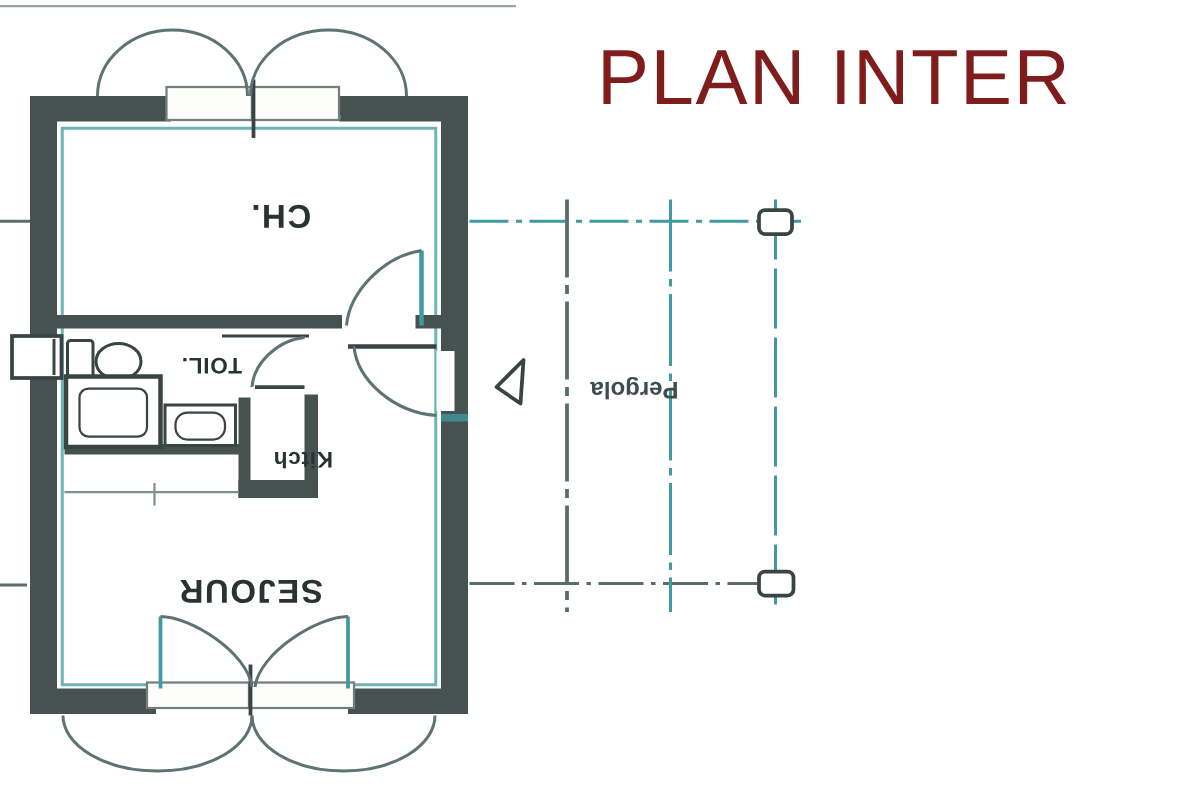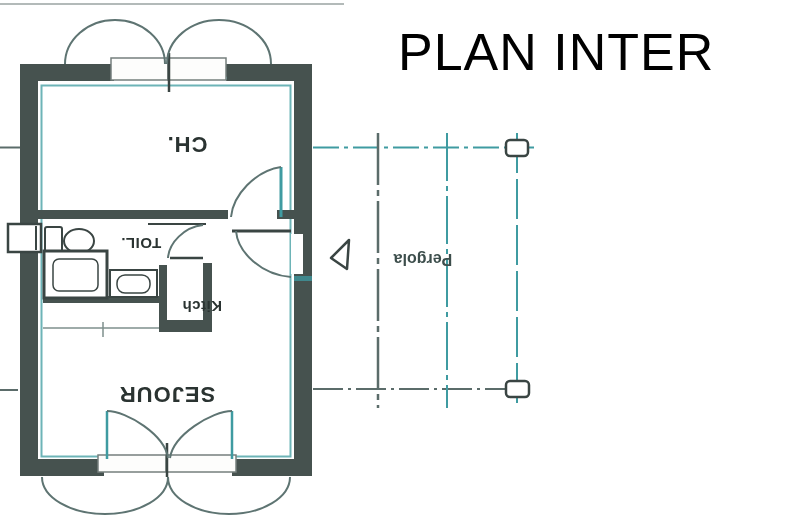--- a/index.html
+++ b/index.html
@@ -2,21 +2,21 @@
 <html><head>
 <meta charset="utf-8">
 <style>
   html,body{margin:0;padding:0;background:#ffffff;}
   .stage{
     position:relative;width:800px;height:532px;background:#ffffff;
     overflow:hidden;font-family:"Liberation Sans",sans-serif;
   }
   .plan-title{
     position:absolute;left:398px;top:22px;width:380px;
-    font-size:52px;font-weight:500;letter-spacing:1px;color:#000000;
+    font-size:52px;font-weight:500;letter-spacing:1px;color:#7f1d1d;
     white-space:nowrap;
   }
   svg{position:absolute;left:0;top:0;}
   svg text{
     font-family:"Liberation Sans",sans-serif;
     font-weight:bold;fill:#2a3331;
   }
   .lbl-big{font-size:22px;letter-spacing:1px;}
   .lbl-mid{font-size:15px;letter-spacing:.5px;}
   .lbl-pergola{font-size:16px;fill:#3d4e4c;}

